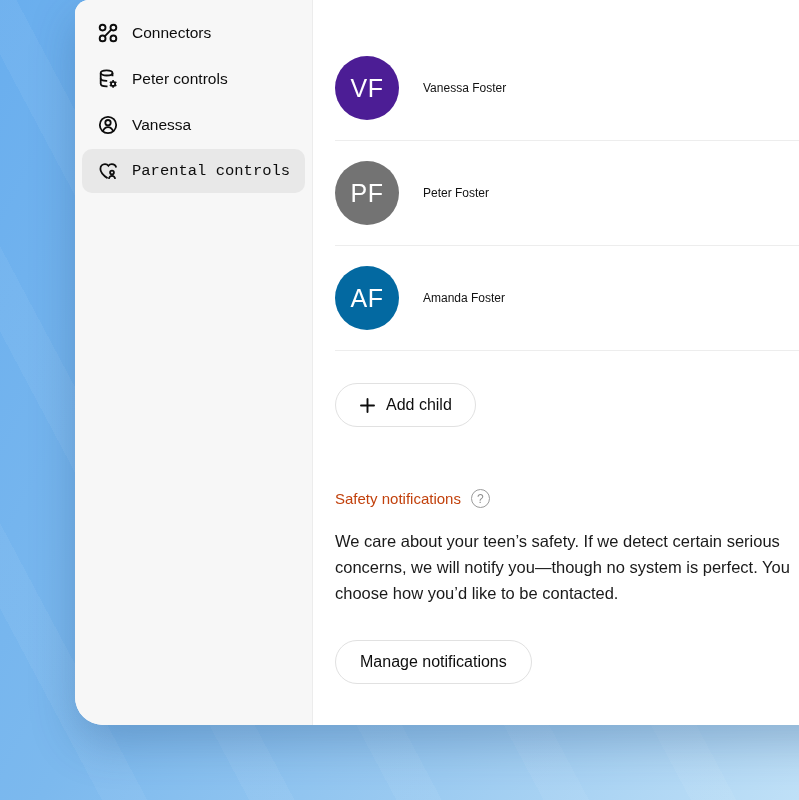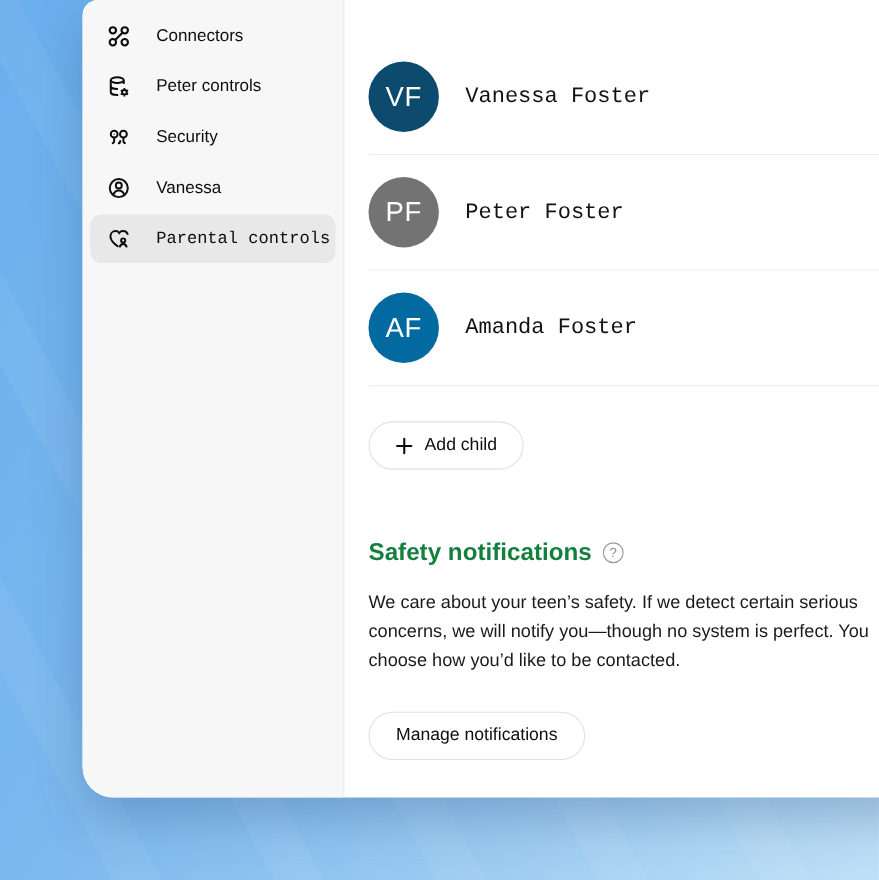--- a/index.html
+++ b/index.html
@@ -19,49 +19,49 @@
     box-shadow:0 18px 45px rgba(35,75,125,.30);
     display:flex; z-index:2; overflow:hidden;
   }
   
   .sidebar {
     width:238px; flex:0 0 238px; background:#f7f7f7;
     border-right:1px solid #ececec; padding-top:9px;
   }
   .nav-item {
     height:44px; margin:2px 7px; padding-left:15px; border-radius:10px;
-    display:flex; align-items:center; gap:23px;
+    display:flex; align-items:center; gap:13px;
     font-size:15.5px; color:#0d0d0d; cursor:pointer; white-space:nowrap;
   }
   .nav-item.selected { background:#e8e8e8;font-family:Liberation Mono, monospace; }
   .nav-icon { width:22px; height:22px; flex:0 0 22px; display:flex; align-items:center; justify-content:center; color:#0d0d0d; }
   .nav-icon svg { width:22px; height:22px; display:block; }
   
   .main { flex:1 1 auto; padding-left:22px; position:relative; }
   .members { margin-top:36px; }
   .member-row {
     display:flex; align-items:center; gap:24px;
     padding:20px 0; border-bottom:1px solid #ededed; cursor:pointer;
   }
   .avatar {
     width:64px; height:64px; border-radius:50%; flex:0 0 64px;
     display:flex; align-items:center; justify-content:center;
     color:#ffffff; font-size:25px; letter-spacing:.5px;
   }
-  .member-name { font-size:20px; color:#121212;font-family:Liberation Mono, monospace; }
+  .member-name { font-size:12px; color:#121212; }
   .pill-btn {
     display:inline-flex; align-items:center; gap:10px;
     height:44px; padding:16px 23px; border:1px solid #e1e1e1; border-radius:22px;
     background:#ffffff; font-size:16px; font-weight:500; color:#0d0d0d;
     font-family:inherit; cursor:pointer; white-space:nowrap;
   }
   .add-child { margin-top:32px; }
   .plus-icon svg { width:17px; height:17px; display:block; }
   .section-head { margin-top:62px; display:flex; align-items:center; gap:10px; }
-  .section-title { font-size:22px; font-weight:700; color:#15803d; }
+  .section-title { font-size:15px; font-weight:400; color:#c2410c; }
   .help-icon {
     width:19px; height:19px; border:1.5px solid #9b9b9b; border-radius:50%;
     display:flex; align-items:center; justify-content:center;
     font-size:12px; color:#8f8f8f; font-weight:500; cursor:pointer;
   }
   .section-desc { margin-top:20px; font-size:16.5px; line-height:26px; color:#1a1a1a; }
   .desc-line { white-space:nowrap; }
   .manage-btn { margin-top:34px; padding:0 24px; }
 </style>
 </head>
@@ -98,33 +98,20 @@
             <line x1="12.8" y1="14" x2="13.9" y2="14.6"></line>
             <line x1="18.3" y1="17.2" x2="19.4" y2="17.8"></line>
             <line x1="12.8" y1="17.8" x2="13.9" y2="17.2"></line>
             <line x1="18.3" y1="14.6" x2="19.4" y2="14"></line>
           </g>
         </svg>
       </span>
       <span>Peter controls</span>
     </div>
 
-    <div class="nav-item">
-      <span class="nav-icon">
-        <svg viewBox="0 0 22 22" fill="none" stroke="currentColor" stroke-width="1.8">
-          <circle cx="6.8" cy="8" r="3.1"></circle>
-          <circle cx="6.8" cy="8" r="0.55" fill="currentColor" stroke="none"></circle>
-          <path d="M6.8,11.1 v3.1 c0,1.3 -0.9,2 -2.1,2.1"></path>
-          <circle cx="15.2" cy="8" r="3.1"></circle>
-          <path d="M15.2,11.1 v3.1 c0,1.3 0.9,2 2.1,2.1"></path>
-          <path d="M12.4,13.4 c0,1.8 -0.9,2.9 -2.2,2.9"></path>
-        </svg>
-      </span>
-      <span>Security</span>
-    </div>
 
     <div class="nav-item">
       <span class="nav-icon">
         <svg viewBox="0 0 22 22" fill="none" stroke="currentColor" stroke-width="1.8">
           <circle cx="11" cy="11" r="8.2"></circle>
           <circle cx="11" cy="8.7" r="2.7"></circle>
           <path d="M5.9,17.3 c1,-2.9 2.8,-4.2 5.1,-4.2 s4.1,1.3 5.1,4.2"></path>
         </svg>
       </span>
       <span>Vanessa</span>
@@ -141,21 +128,21 @@
       <span>Parental controls</span>
     </div>
 
   </nav>
 
   <section class="main">
 
     <div class="members">
 
       <div class="member-row">
-        <div class="avatar" style="background: #0c4a6e;">
+        <div class="avatar" style="background: #4c1d95;">
           <span>VF</span>
         </div>
         <div class="member-name">Vanessa Foster</div>
       </div>
 
       <div class="member-row">
         <div class="avatar" style="background: #737373;">
           <span>PF</span>
         </div>
         <div class="member-name">Peter Foster</div>

